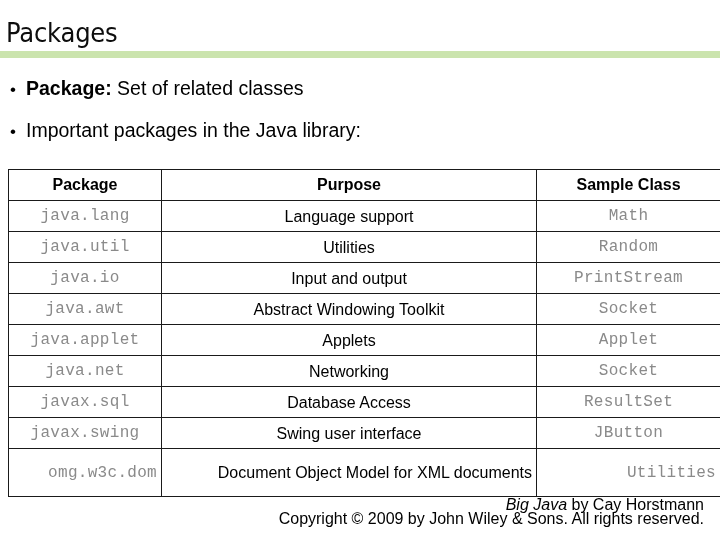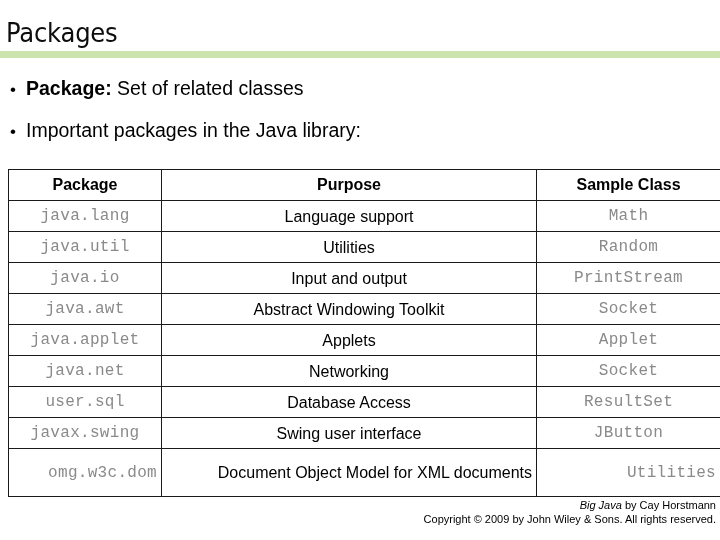--- a/index.html
+++ b/index.html
@@ -119,24 +119,24 @@
     font-size: 17px;
     color: #000;
     line-height: 21px;
   }
   tr.tall td { height: 47px; text-align: right; }
 
   
   .footer {
     position: absolute;
     left: 0;
-    right: 4px;
+    right: 16px;
     top: 498px;
     text-align: right;
-    font-size: 11px;
+    font-size: 16px;
     line-height: 14px;
     color: #000;
     font-family: "Liberation Sans", sans-serif;
   }
   .footer .line1 .book { font-style: italic; }
   .footer .line2 { padding-right: 0; }
 </style>
 </head>
 <body>
 
@@ -200,21 +200,21 @@
           <td class="mono">java.applet</td>
           <td class="purpose">Applets</td>
           <td class="mono">Applet</td>
         </tr>
         <tr>
           <td class="mono">java.net</td>
           <td class="purpose">Networking</td>
           <td class="mono">Socket</td>
         </tr>
         <tr>
-          <td class="mono">user.sql</td>
+          <td class="mono">javax.sql</td>
           <td class="purpose">Database Access</td>
           <td class="mono">ResultSet</td>
         </tr>
         <tr>
           <td class="mono">javax.swing</td>
           <td class="purpose">Swing user interface</td>
           <td class="mono">JButton</td>
         </tr>
         <tr class="tall">
           <td class="mono">omg.w3c.dom</td>

